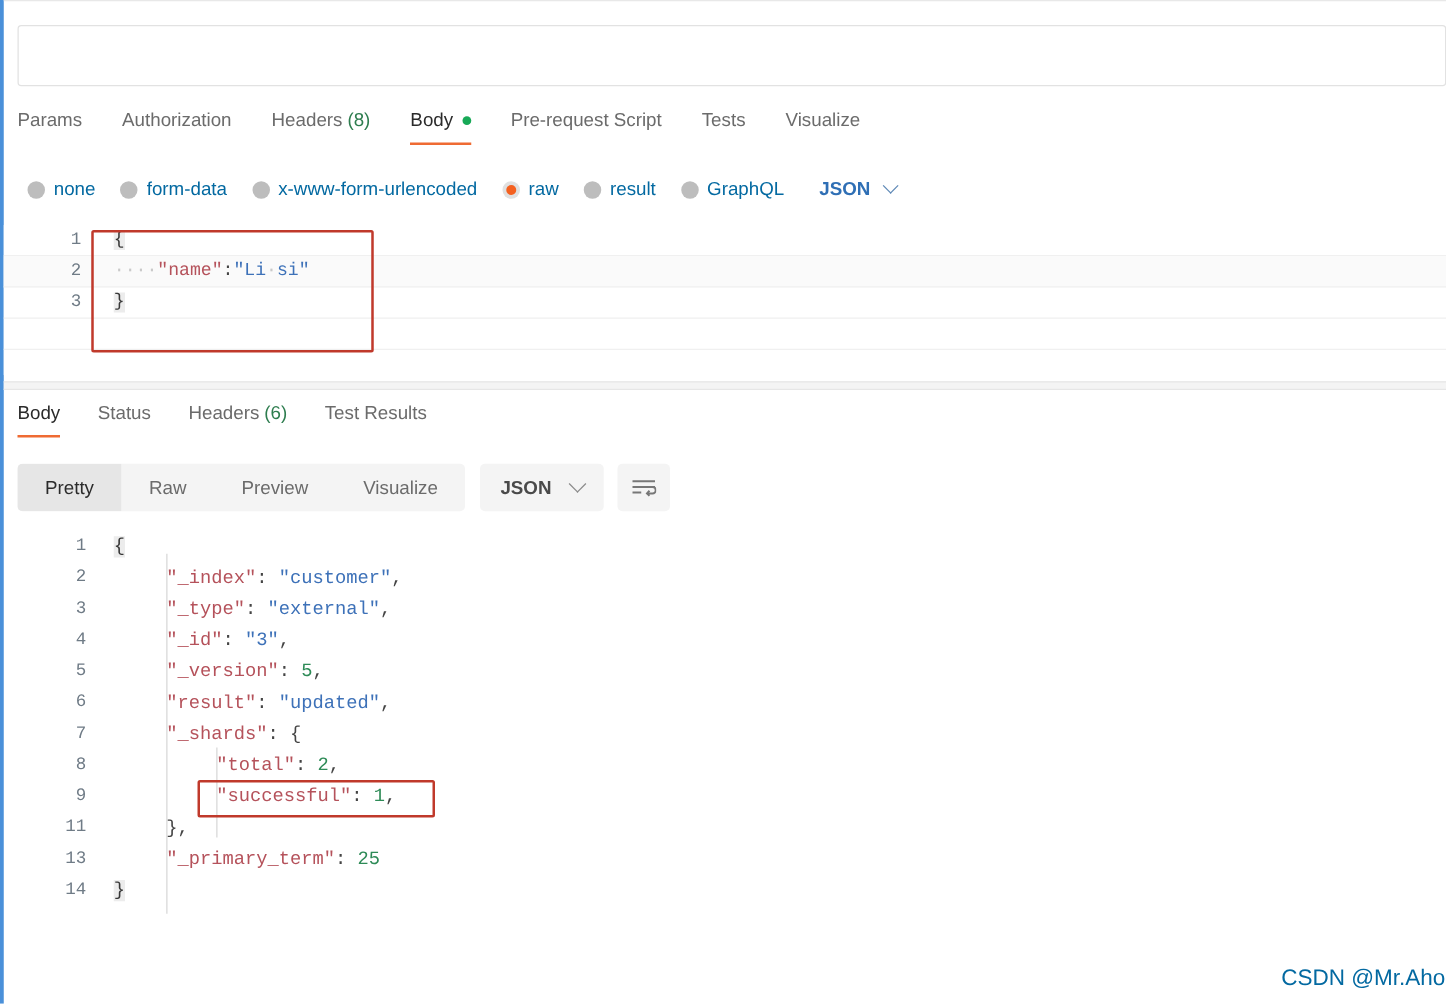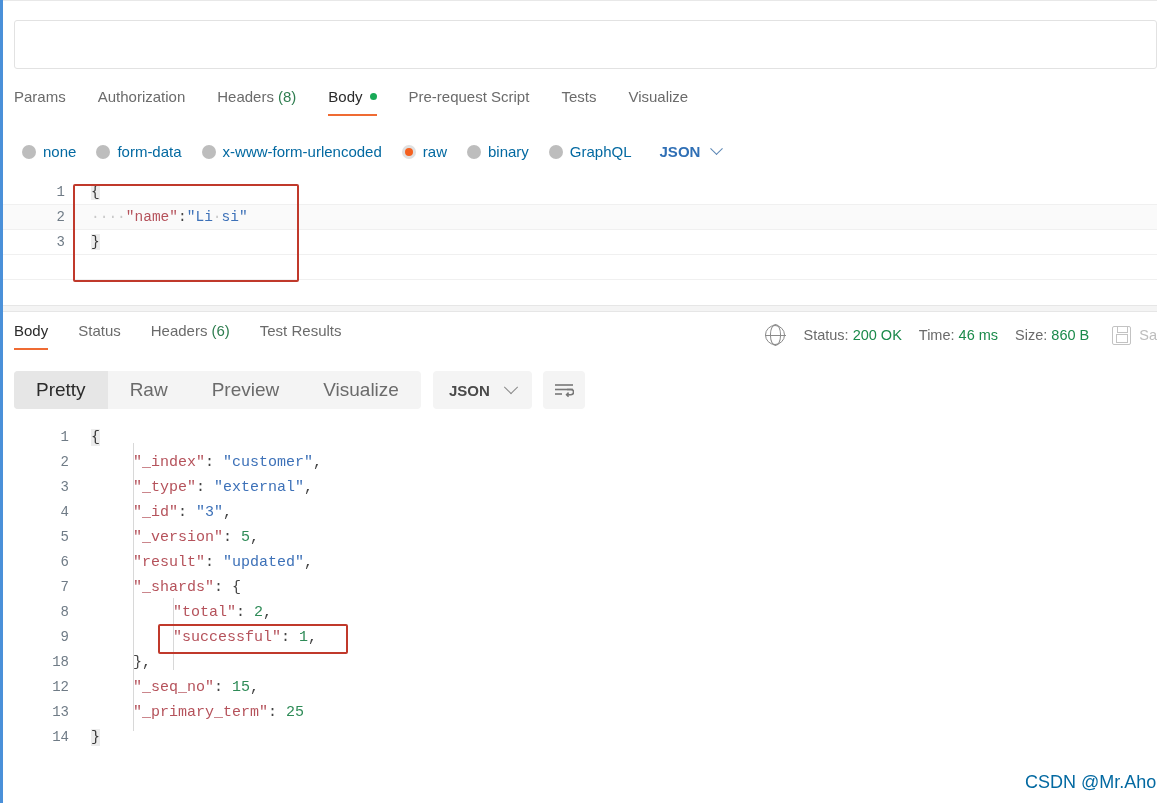--- a/index.html
+++ b/index.html
@@ -250,21 +250,21 @@
     display: flex; align-items: center;
   }
   .seg {
     display: flex; align-items: center;
     background: #f4f4f4; border-radius: 4px;
     height: 38px; overflow: hidden;
   }
   .seg-btn {
     padding: 0 22px; height: 38px;
     display: flex; align-items: center;
-    font-size: 19px; color: #6b6b6b;
+    font-size: 15px; color: #6b6b6b;
     cursor: pointer; white-space: nowrap;
   }
   .seg-btn.active {
     background: #e6e6e6; color: #2b2b2b;
   }
   .fmt-sel {
     display: flex; align-items: center;
     background: #f4f4f4; border-radius: 4px;
     height: 38px; padding: 0 16px;
     margin-left: 12px; cursor: pointer;
@@ -355,21 +355,21 @@
     <div class="radio-opt">
       <span class="radio-dot"></span>
       <span>x-www-form-urlencoded</span>
     </div>
     <div class="radio-opt sel">
       <span class="radio-dot"></span>
       <span>raw</span>
     </div>
     <div class="radio-opt">
       <span class="radio-dot"></span>
-      <span>binary</span>
+      <span>result</span>
     </div>
     <div class="radio-opt">
       <span class="radio-dot"></span>
       <span>GraphQL</span>
     </div>
     <div class="lang-sel">
       <span class="lbl">JSON</span>
       <span class="chev-sm"></span>
     </div>
   </div>
@@ -403,28 +403,20 @@
     </div>
     <div class="rtab">
       <span>Headers</span>
       <span class="count">(6)</span>
     </div>
     <div class="rtab">
       <span>Test Results</span>
     </div>
   </div>
 
-  <div class="status-strip">
-    <span class="globe"></span>
-    <span class="stat"><span>Status:</span> <b>200 OK</b></span>
-    <span class="stat"><span>Time:</span> <b>46 ms</b></span>
-    <span class="stat"><span>Size:</span> <b>860 B</b></span>
-    <span class="save-icon"></span>
-    <span class="save-txt">Sa</span>
-  </div>
 
   <div class="res-toolbar">
     <div class="seg">
       <div class="seg-btn active">
         <span>Pretty</span>
       </div>
       <div class="seg-btn">
         <span>Raw</span>
       </div>
       <div class="seg-btn">
@@ -493,28 +485,24 @@
       <span class="code" style="left:170px"><span class="tok-key">"total"</span><span class="tok-punc">: </span><span class="tok-num">2</span><span class="tok-punc">,</span></span>
     </div>
 
     <div class="ed-row">
       <span class="ln">9</span>
       <span class="code" style="left:170px"><span class="tok-key">"successful"</span><span class="tok-punc">: </span><span class="tok-num">1</span><span class="tok-punc">,</span></span>
     </div>
 
 
     <div class="ed-row">
-      <span class="ln">18</span>
+      <span class="ln">11</span>
       <span class="code" style="left:130px"><span class="tok-punc">}</span><span class="tok-punc">,</span></span>
     </div>
 
-    <div class="ed-row">
-      <span class="ln">12</span>
-      <span class="code" style="left:130px"><span class="tok-key">"_seq_no"</span><span class="tok-punc">: </span><span class="tok-num">15</span><span class="tok-punc">,</span></span>
-    </div>
 
     <div class="ed-row">
       <span class="ln">13</span>
       <span class="code" style="left:130px"><span class="tok-key">"_primary_term"</span><span class="tok-punc">: </span><span class="tok-num">25</span></span>
     </div>
 
     <div class="ed-row">
       <span class="ln">14</span>
       <span class="code"><span class="tok-brace">}</span></span>
     </div>

